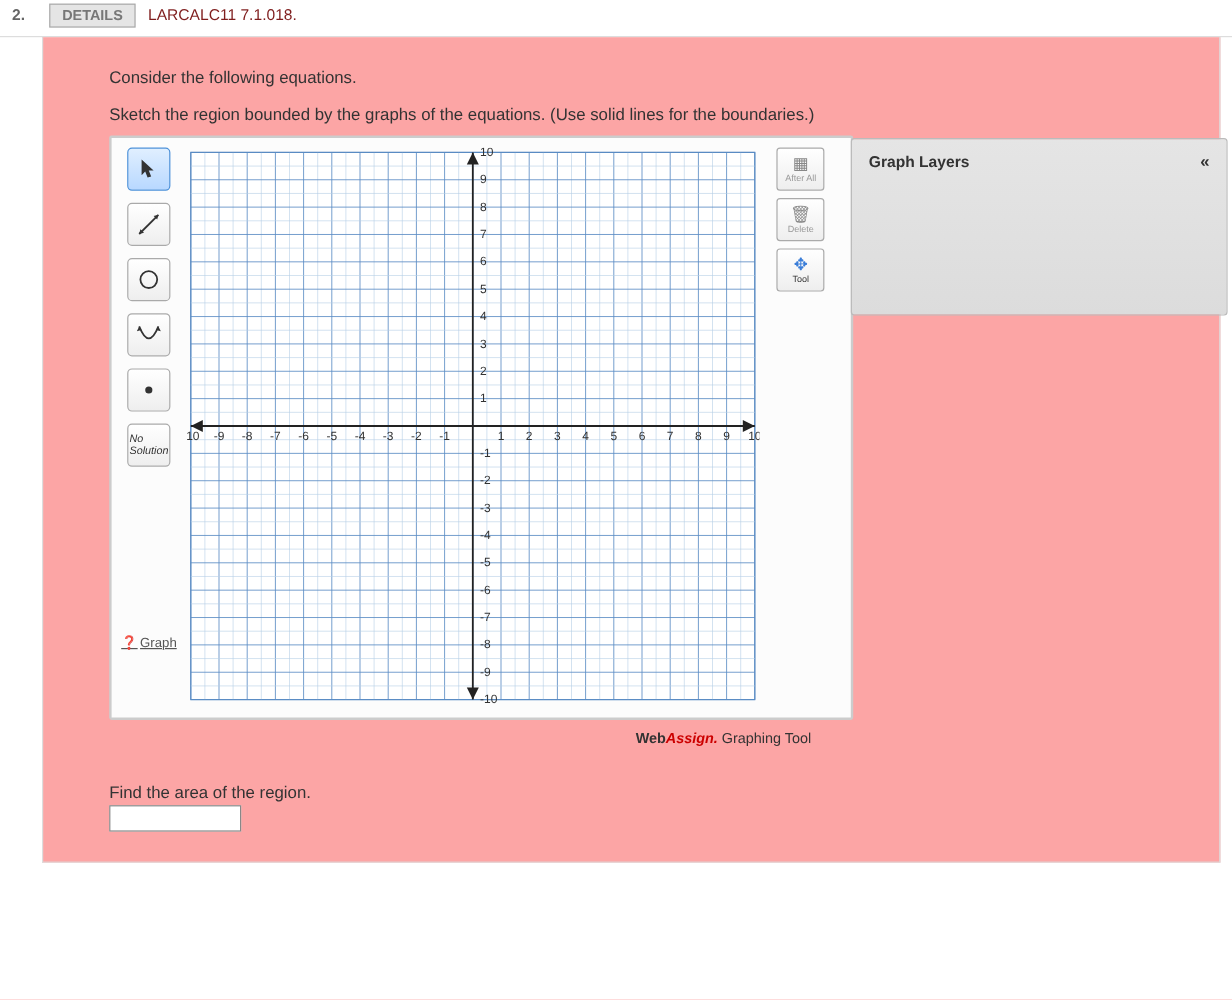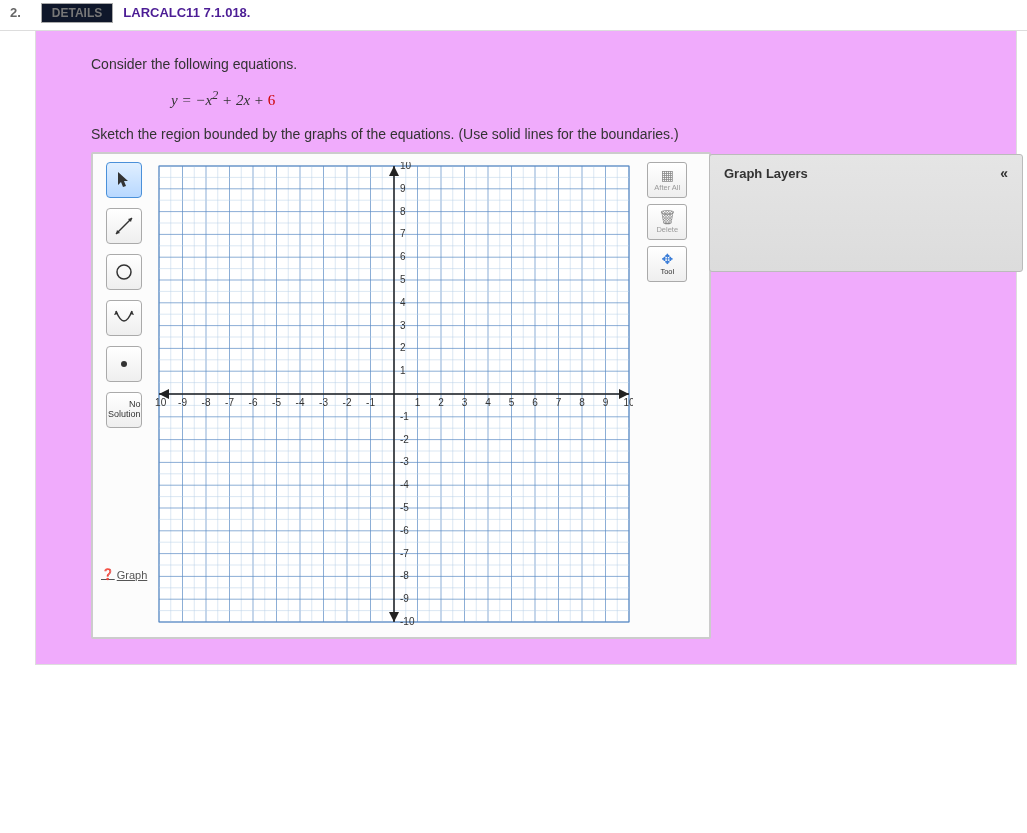--- a/index.html
+++ b/index.html
@@ -20,34 +20,34 @@
     .qnum {
       font-weight: bold;
       color: #666;
       padding: 5px 10px;
     }
     .details-btn {
       border: 1px solid #aaa;
       padding: 2px 10px;
       font-weight: bold;
       color: #777;
-      background: #0f172a;
+      background: #e5e5e5;
       font-size: 12px;
     }
     .lars {
-      font-weight: bold;
-      color: #4c1d95;
+      font-weight: normal;
+      color: #7f1d1d;
       font-size: 13px;
     }
     .content {
       padding: 25px 10px 25px 55px;
       border: 1px solid #ddd;
       border-top: none;
       margin: 0 10px 0 35px;
-      background: #f0abfc;
+      background: #fca5a5;
     }
     .prompt {
       font-size: 14px;
       margin-bottom: 15px;
     }
     .equations {
       margin: 15px 0 15px 80px;
       font-family: "Times New Roman", serif;
       font-style: italic;
       font-size: 15px;
@@ -89,22 +89,23 @@
       align-items: center;
       justify-content: center;
       font-size: 16px;
     }
     .tool-btn.selected {
       background: linear-gradient(#e0efff,#b8d8ff);
       border-color: #4a90d9;
     }
     .tool-btn.small-text {
       font-size: 9px;
-      text-align: right;
+      text-align: left;
       line-height: 1.1;
+      font-style: italic;
     }
     .help-link {
       margin-top: 130px;
       font-size: 11px;
       text-decoration: underline;
       color: #555;
       display: flex;
       align-items: center;
       gap: 2px;
     }
@@ -137,21 +138,21 @@
       color: #888;
     }
     .side-btn.active .ico { color: #3a7dd8; }
     .side-btn.active { color: #333; }
     .layers-panel {
       width: 314px;
       background: linear-gradient(#e5e5e5,#dcdcdc);
       border: 1px solid #bbb;
       border-radius: 3px;
       padding: 10px 14px 14px;
-      height: 118px;
+      height: 148px;
       margin-left: -2px;
       margin-top: 2px;
     }
     .layers-title-row {
       display: flex;
       justify-content: space-between;
       align-items: center;
       font-weight: bold;
       color: #333;
       font-size: 13px;
@@ -195,23 +196,20 @@
 <div class="header-row">
   <span class="qnum">2.</span>
   <button class="details-btn">DETAILS</button>
   <span class="lars">LARCALC11 7.1.018.</span>
 </div>
 
 <div class="content">
   <div class="prompt">Consider the following equations.</div>
 
   <div class="equations">
-    <div>
-      <span>y = −x</span><sup>2</sup><span> + 2x + </span><span class="eq-const">6</span>
-    </div>
   </div>
 
   <div class="sketch-line">Sketch the region bounded by the graphs of the equations. (Use solid lines for the boundaries.)</div>
 
   <div class="graph-wrap">
     <div class="graph-box">
       <div class="tool-col">
         <div class="tool-btn selected">
           <svg width="14" height="18" viewBox="0 0 14 18">
               <path d="M1 1 L1 14 L4 11 L6 16 L9 15 L7 10 L11 10 Z" fill="#333"></path>
@@ -400,14 +398,21 @@
     </div>
 
     <div class="layers-panel">
       <div class="layers-title-row">
         <span>Graph Layers</span>
         <span class="collapse">«</span>
       </div>
     </div>
   </div>
 
-
+  <div class="wa-brand" style="width:620px;">
+    <span class="web">Web</span><b>Assign.</b><span> Graphing Tool</span>
+  </div>
+
+  <div class="find-area">
+    <div>Find the area of the region.</div>
+    <input class="answer-input" type="text" style="">
+  </div>
 </div>
 
 </body></html>

